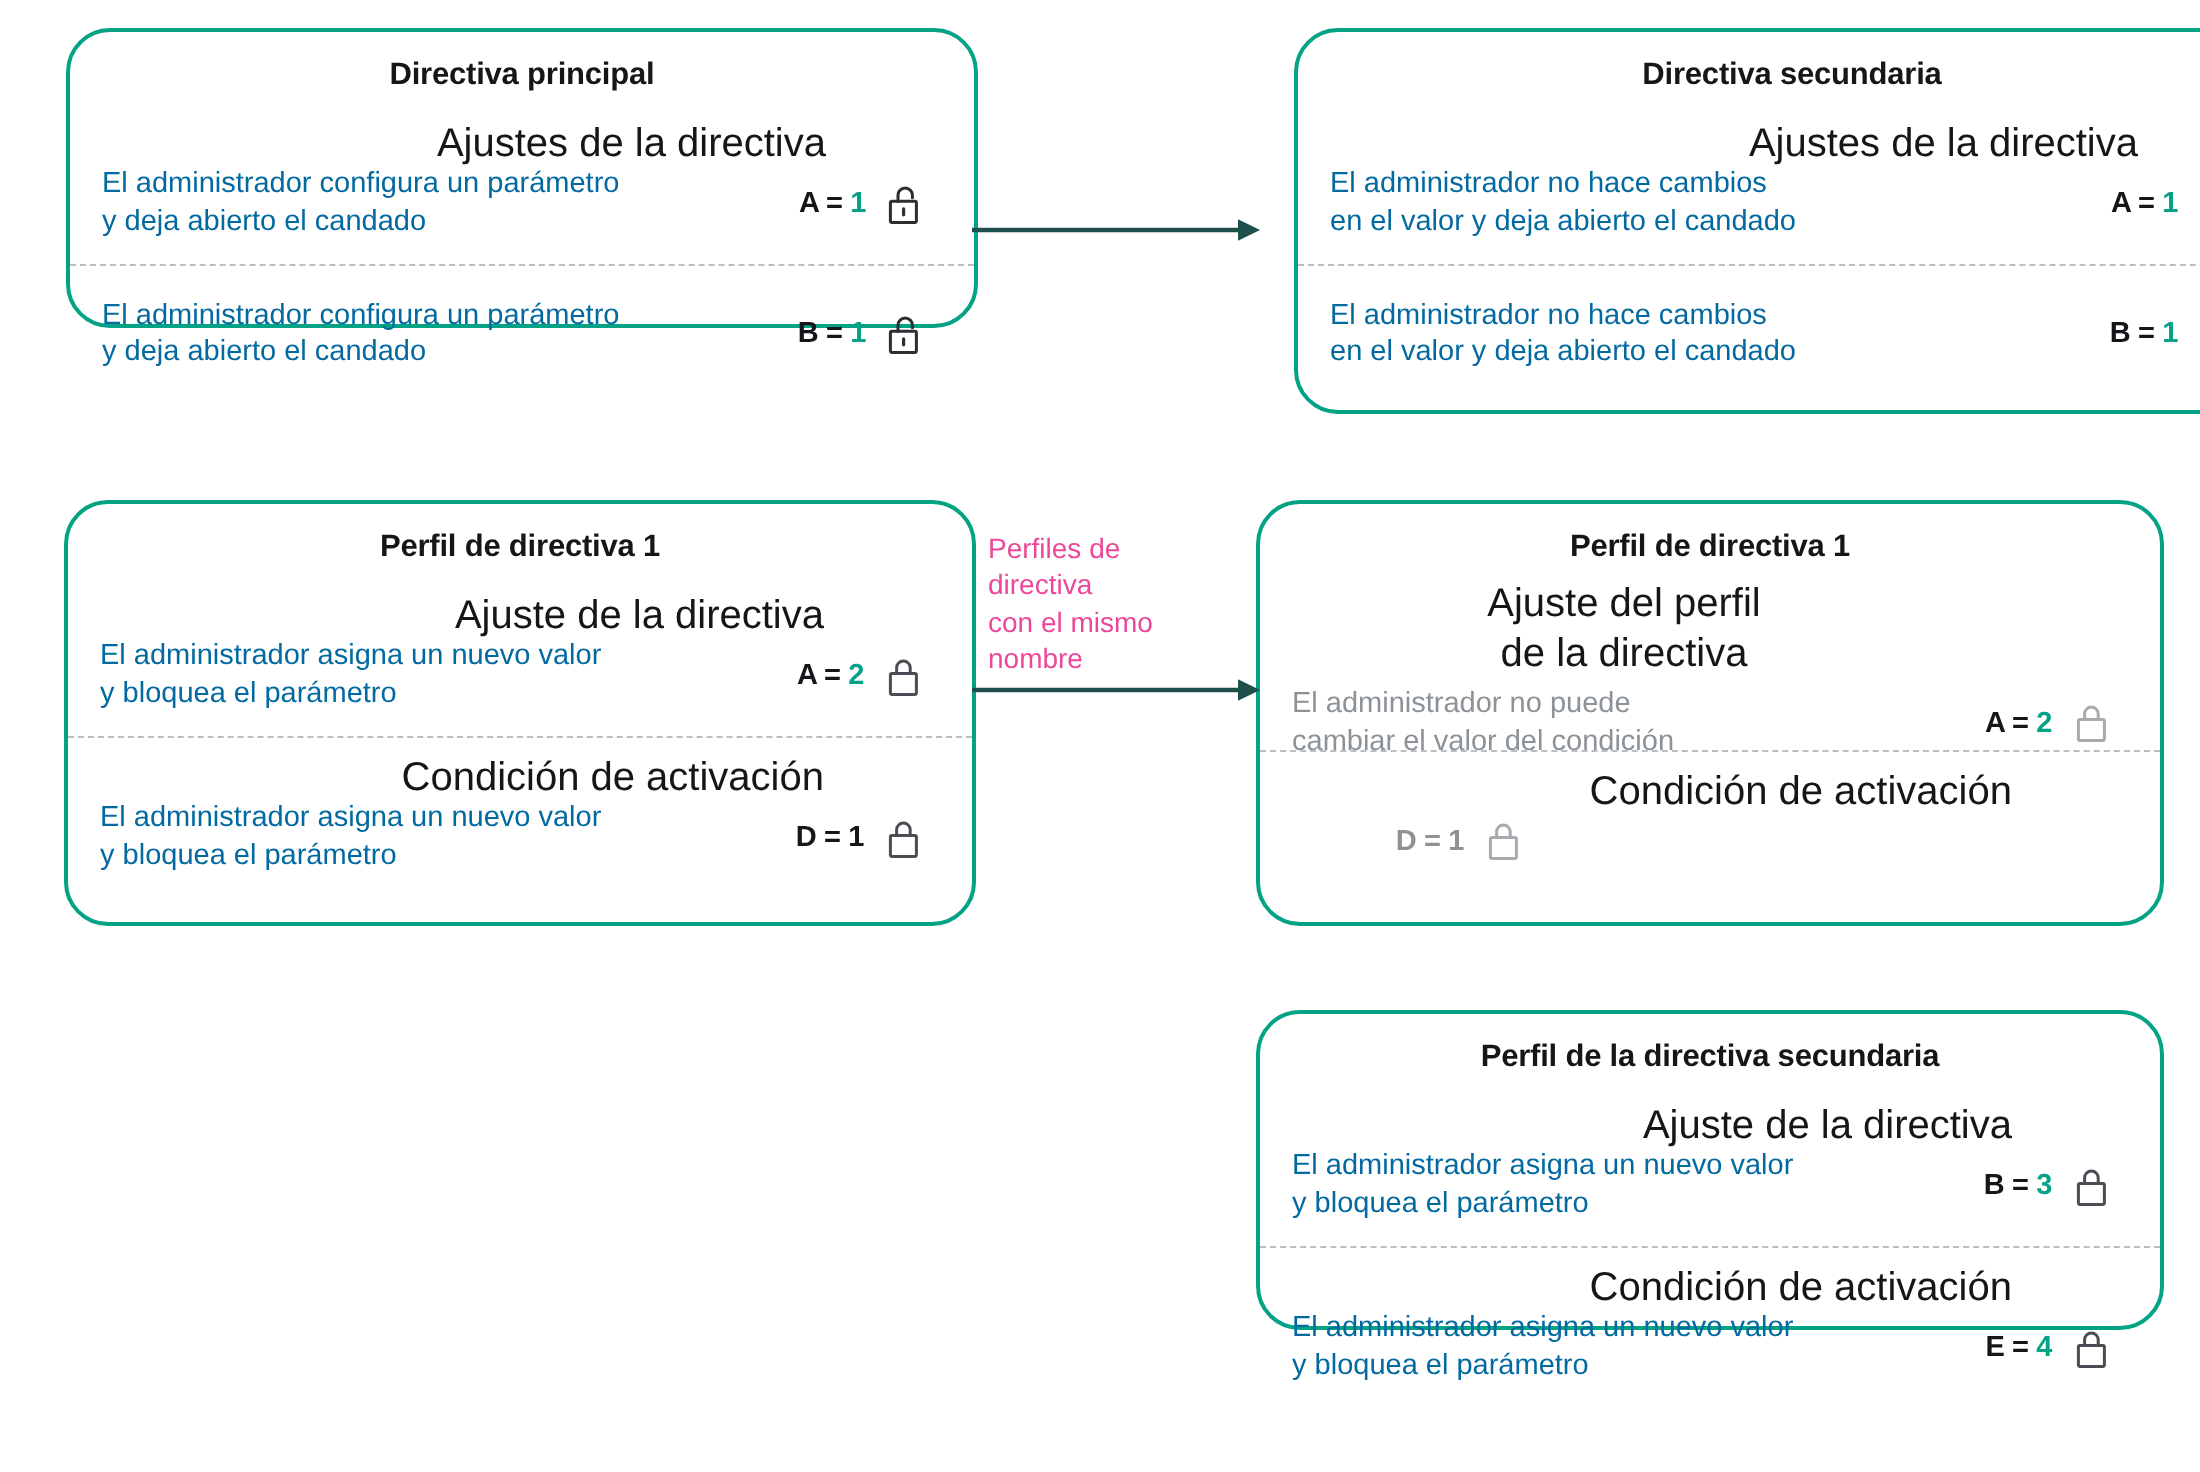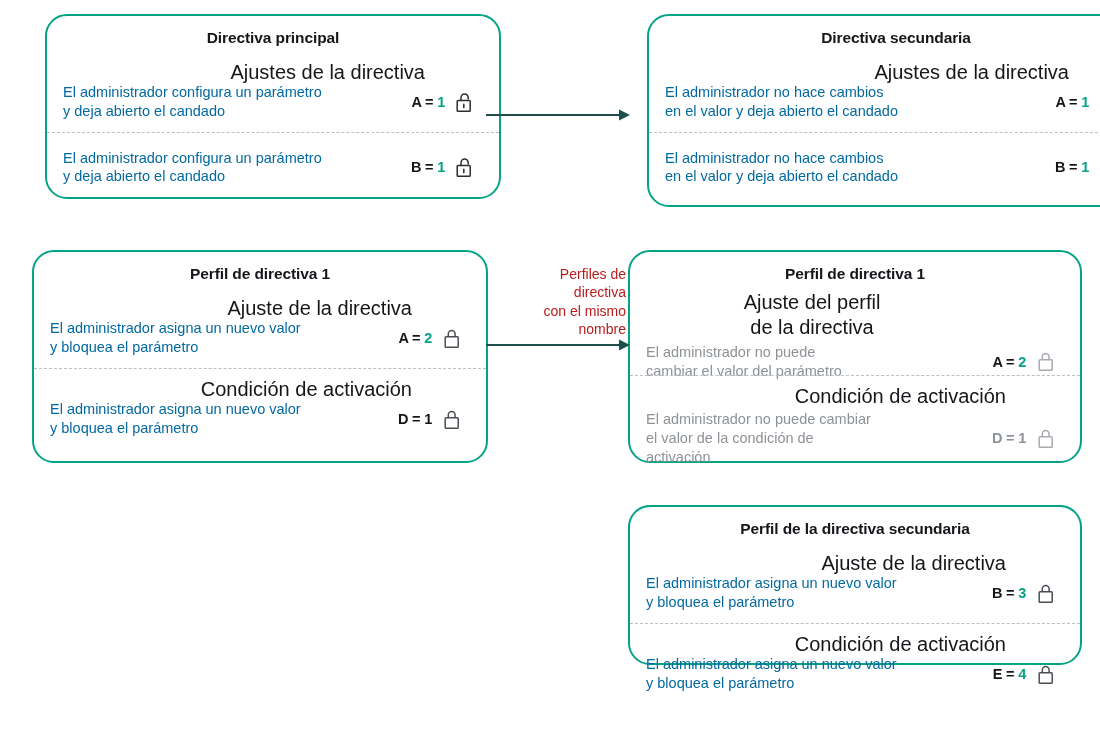--- a/index.html
+++ b/index.html
@@ -103,31 +103,31 @@
 
   
   svg.lock { display: block; }
 
   
   .arrow {
     position: absolute;
   }
   .arrow-label {
     position: absolute;
-    text-align: right;
+    text-align: left;
     font-size: 14px;
     line-height: 1.32;
-    color: #b91c1c;
+    color: #ec4899;
     white-space: pre-line;
   }
 </style>
 </head>
 <body>
 
-<div class="card" style="left:45px; top:14px; width:456px; height:185px;">
+<div class="card" style="left:33px; top:14px; width:456px; height:150px;">
   <div class="card-title">Directiva principal</div>
   <div class="rows" style="margin-top:12px;">
 
     <div class="row" style="height:72px;">
       <div class="row-inner">
         <div class="row-head">Ajustes de la directiva</div>
         <div class="row-body">
           <div class="row-desc">El administrador configura un parámetro
 y deja abierto el candado</div>
           <div class="row-value">
@@ -260,41 +260,38 @@
 <div class="card" style="left:628px; top:250px; width:454px; height:213px;">
   <div class="card-title">Perfil de directiva 1</div>
   <div class="rows" style="margin-top:6px;">
 
     <div class="row" style="height:85px;">
       <div class="row-inner">
         <div class="row-head centered">Ajuste del perfil
 de la directiva</div>
         <div class="row-body" style="margin-top:2px;">
           <div class="row-desc muted">El administrador no puede
-cambiar el valor del parámetro</div>
+cambiar el valor del condición</div>
           <div class="row-value">
             <span>A</span><span> = </span><span class="accent">2</span>
           </div>
           <div class="row-lock">
             <svg class="lock" width="18" height="21" viewBox="0 0 18 21" fill="none">
               <rect x="2.2" y="8.8" width="13" height="10.4" rx="0.8" stroke="#a7abb0" stroke-width="1.5"></rect>
               <path d="M5.3 8.8 V5.9 a3.4 3.4 0 0 1 6.8 0 V8.8" stroke="#a7abb0" stroke-width="1.5" fill="none"></path>
             </svg>
           </div>
         </div>
       </div>
     </div>
 
     <div class="row" style="height:96px;">
       <div class="row-inner" style="padding-top:8px;">
         <div class="row-head">Condición de activación</div>
         <div class="row-body" style="margin-top:1px;">
-          <div class="row-desc muted">El administrador no puede cambiar
-el valor de la condición de
-activación</div>
           <div class="row-value muted">
             <span>D</span><span> = </span><span>1</span>
           </div>
           <div class="row-lock">
             <svg class="lock" width="18" height="21" viewBox="0 0 18 21" fill="none">
               <rect x="2.2" y="8.8" width="13" height="10.4" rx="0.8" stroke="#a7abb0" stroke-width="1.5"></rect>
               <path d="M5.3 8.8 V5.9 a3.4 3.4 0 0 1 6.8 0 V8.8" stroke="#a7abb0" stroke-width="1.5" fill="none"></path>
             </svg>
           </div>
         </div>

